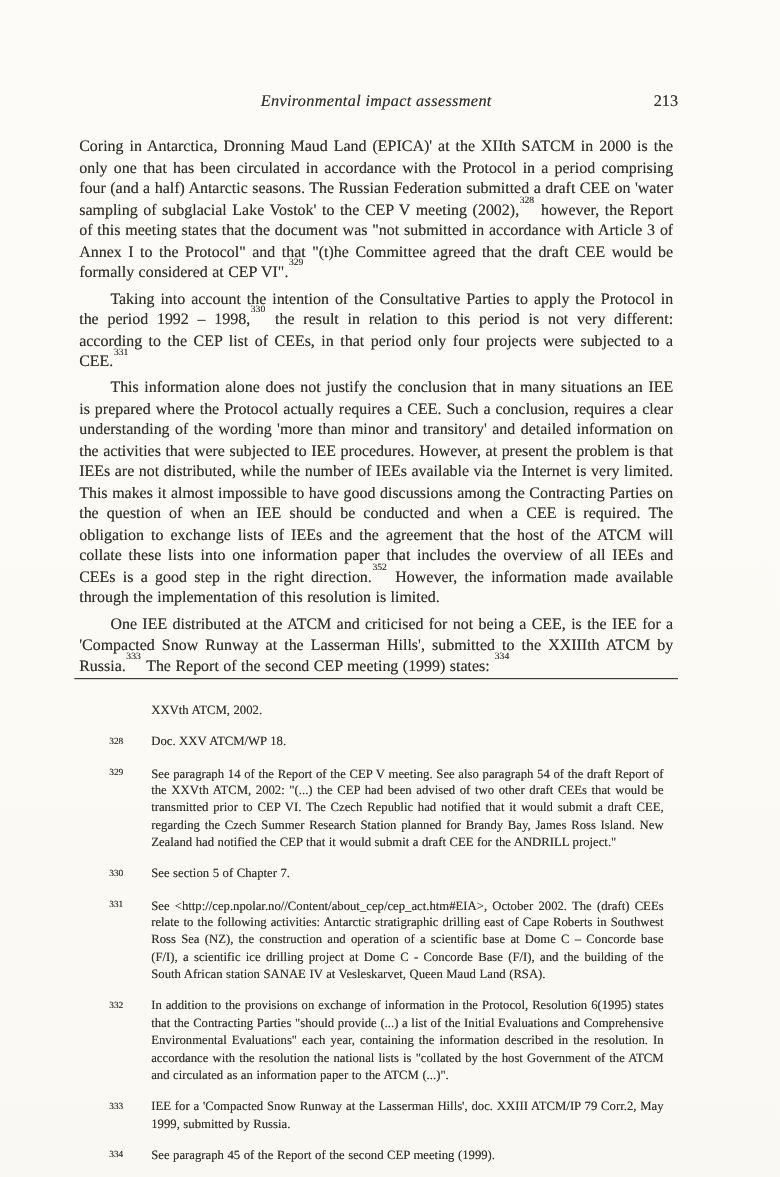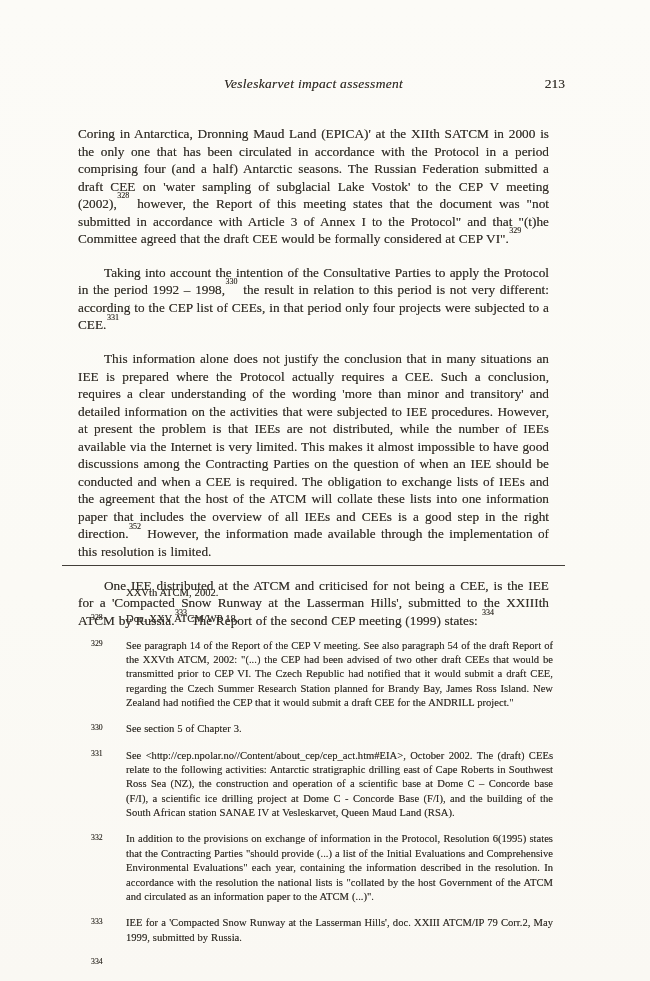--- a/index.html
+++ b/index.html
@@ -17,21 +17,21 @@
   .header { position:absolute; top:76px; left:62px; width:503px; height:18px; font-size:13.5px; }
   .running-title { display:block; text-align:center; font-style:italic; letter-spacing:0.3px; }
   .page-number { position:absolute; right:0; top:0; font-style:normal; }
 
   
   .body-text {
     position:absolute; top:109px; left:62px; width:503px;
     font-size:13.3px; line-height:17.55px; text-align:justify;
     word-spacing:0.4px;
   }
-  .para { margin:16px; }
+  .para { margin:4px; }
   .para.indent { text-indent:26px;font-family:Liberation Serif, serif; }
   sup.fn-ref { font-size:8px; line-height:0; position:relative; top:-4.5px; margin-left:0.5px; margin-right:1px; }
 
   
   .footnote-rule { position:absolute; top:565px; left:62px; width:503px; height:0; border-top:1.6px solid #433f39; }
 
   
   .footnotes {
     position:absolute; top:574px; left:62px; width:503px;
     font-size:10.6px; line-height:14.35px; text-align:justify;
@@ -39,37 +39,37 @@
   }
   .footnote { position:relative; padding-left:52px; margin:12px; }
   .fn-num { position:absolute; left:17px; top:-1.5px; font-size:7.8px; }
 </style>
 </head>
 <body>
 
 <div class="page">
 
   <div class="header txt">
-    <span class="running-title">Vesleskarvet impact assessment</span>
+    <span class="running-title">Environmental impact assessment</span>
     <span class="page-number">213</span>
   </div>
 
   <div class="body-text txt" id="paragraphs">
       <p class="para">Coring in Antarctica, Dronning Maud Land (EPICA)' at the XIIth SATCM in 2000 is the only one that has been circulated in accordance with the Protocol in a period comprising four (and a half) Antarctic seasons. The Russian Federation submitted a draft CEE on 'water sampling of subglacial Lake Vostok' to the CEP V meeting (2002),<sup class="fn-ref">328</sup> however, the Report of this meeting states that the document was "not submitted in accordance with Article 3 of Annex I to the Protocol" and that "(t)he Committee agreed that the draft CEE would be formally considered at CEP VI".<sup class="fn-ref">329</sup></p>
       <p class="para indent">Taking into account the intention of the Consultative Parties to apply the Protocol in the period 1992 – 1998,<sup class="fn-ref">330</sup> the result in relation to this period is not very different: according to the CEP list of CEEs, in that period only four projects were subjected to a CEE.<sup class="fn-ref">331</sup></p>
       <p class="para indent">This information alone does not justify the conclusion that in many situations an IEE is prepared where the Protocol actually requires a CEE. Such a conclusion, requires a clear understanding of the wording 'more than minor and transitory' and detailed information on the activities that were subjected to IEE procedures. However, at present the problem is that IEEs are not distributed, while the number of IEEs available via the Internet is very limited. This makes it almost impossible to have good discussions among the Contracting Parties on the question of when an IEE should be conducted and when a CEE is required. The obligation to exchange lists of IEEs and the agreement that the host of the ATCM will collate these lists into one information paper that includes the overview of all IEEs and CEEs is a good step in the right direction.<sup class="fn-ref">352</sup> However, the information made available through the implementation of this resolution is limited.</p>
       <p class="para indent">One IEE distributed at the ATCM and criticised for not being a CEE, is the IEE for a 'Compacted Snow Runway at the Lasserman Hills', submitted to the XXIIIth ATCM by Russia.<sup class="fn-ref">333</sup> The Report of the second CEP meeting (1999) states: <sup class="fn-ref">334</sup></p>
     </div>
 
   <div class="footnote-rule"></div>
 
   <div class="footnotes txt" id="footnotes">
       <div class="footnote"><span class="fn-num"></span><span>XXVth ATCM, 2002.</span></div>
       <div class="footnote"><span class="fn-num">328</span><span>Doc. XXV ATCM/WP 18.</span></div>
       <div class="footnote"><span class="fn-num">329</span><span>See paragraph 14 of the Report of the CEP V meeting. See also paragraph 54 of the draft Report of the XXVth ATCM, 2002: "(...) the CEP had been advised of two other draft CEEs that would be transmitted prior to CEP VI. The Czech Republic had notified that it would submit a draft CEE, regarding the Czech Summer Research Station planned for Brandy Bay, James Ross Island. New Zealand had notified the CEP that it would submit a draft CEE for the ANDRILL project."</span></div>
-      <div class="footnote"><span class="fn-num">330</span><span>See section 5 of Chapter 3.</span></div>
+      <div class="footnote"><span class="fn-num">330</span><span>See section 5 of Chapter 7.</span></div>
       <div class="footnote"><span class="fn-num">331</span><span>See &lt;http://cep.npolar.no//Content/about_cep/cep_act.htm#EIA&gt;, October 2002. The (draft) CEEs relate to the following activities: Antarctic stratigraphic drilling east of Cape Roberts in Southwest Ross Sea (NZ), the construction and operation of a scientific base at Dome C – Concorde base (F/I), a scientific ice drilling project at Dome C - Concorde Base (F/I), and the building of the South African station SANAE IV at Vesleskarvet, Queen Maud Land (RSA).</span></div>
       <div class="footnote"><span class="fn-num">332</span><span>In addition to the provisions on exchange of information in the Protocol, Resolution 6(1995) states that the Contracting Parties "should provide (...) a list of the Initial Evaluations and Comprehensive Environmental Evaluations" each year, containing the information described in the resolution. In accordance with the resolution the national lists is "collated by the host Government of the ATCM and circulated as an information paper to the ATCM (...)".</span></div>
       <div class="footnote"><span class="fn-num">333</span><span>IEE for a 'Compacted Snow Runway at the Lasserman Hills', doc. XXIII ATCM/IP 79 Corr.2, May 1999, submitted by Russia.</span></div>
-      <div class="footnote"><span class="fn-num">334</span></div>
+      <div class="footnote"><span class="fn-num">334</span><span>See paragraph 45 of the Report of the second CEP meeting (1999).</span></div>
     </div>
 
 </div>
 
 </body></html>

